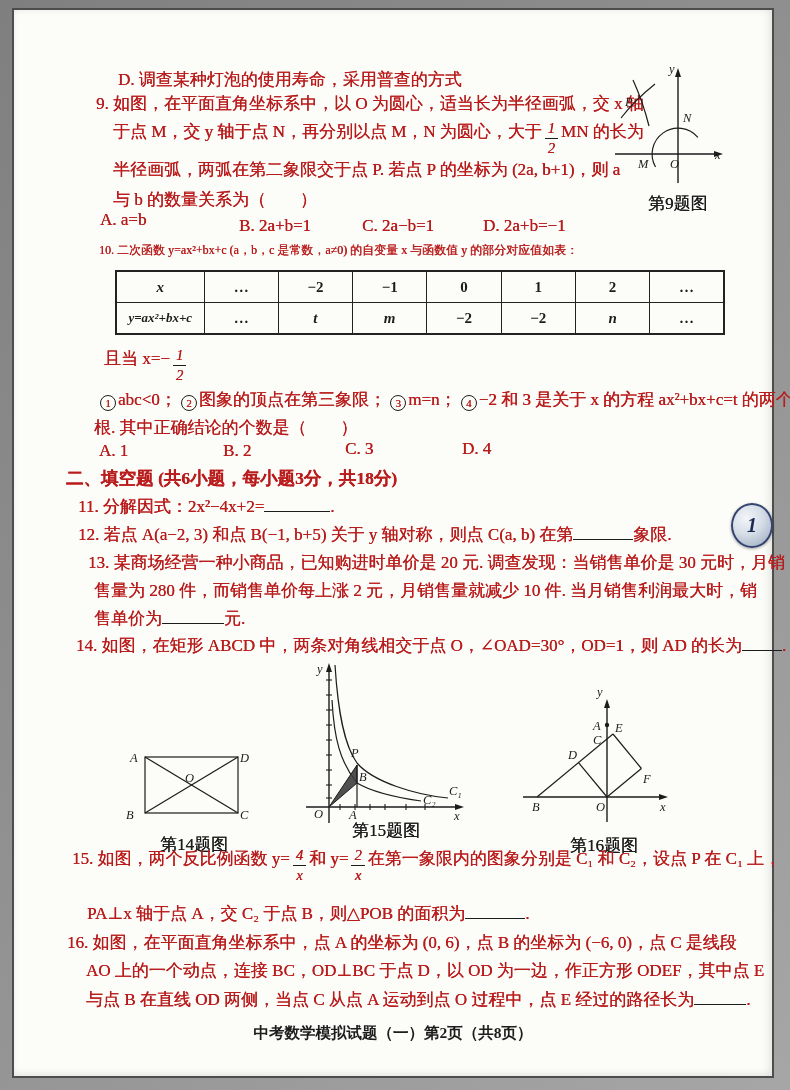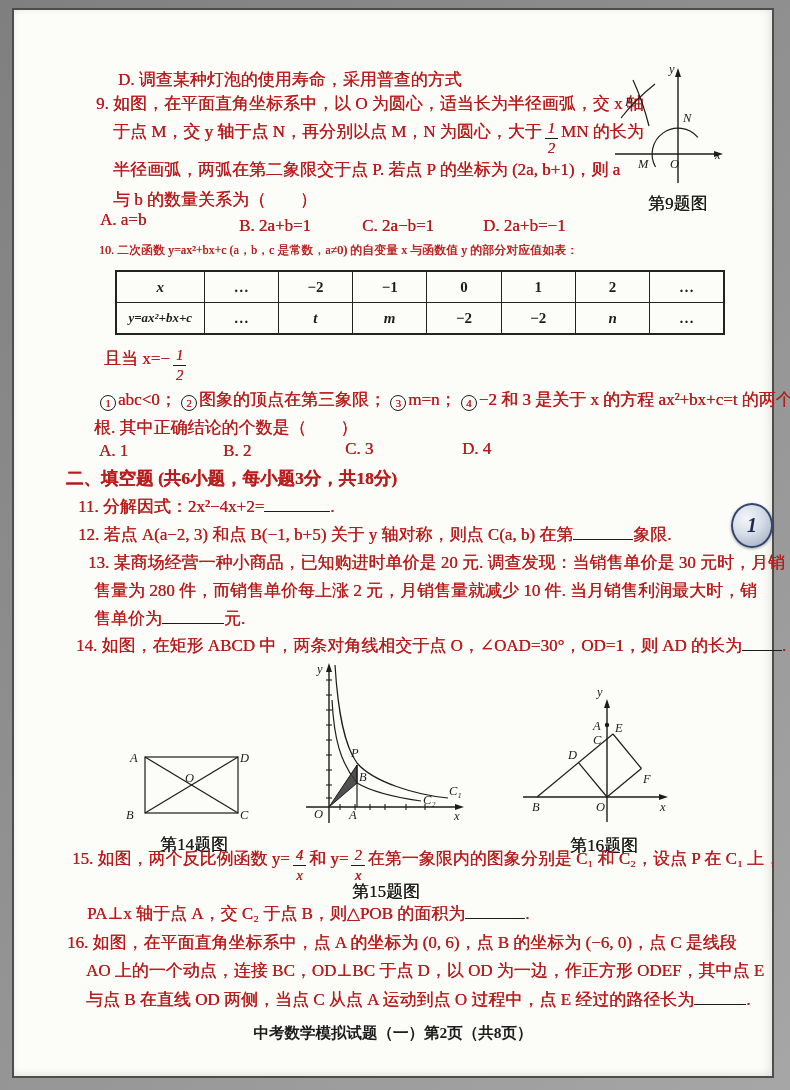--- a/index.html
+++ b/index.html
@@ -203,21 +203,21 @@
   <line class="thin" x1="69" y1="105" x2="69" y2="147"></line>
   <text class="vlab" x="29" y="13">y</text>
   <text class="vlab" x="166" y="160">x</text>
   <text class="vlab" x="26" y="158">O</text>
   <text class="vlab" x="61" y="159">A</text>
   <text class="vlab" x="63" y="97">P</text>
   <text class="vlab" x="71" y="121">B</text>
   <text class="vlab" x="161" y="135">C₁</text>
   <text class="vlab" x="135" y="144">C₂</text>
 </svg>
-<div class="cap" style="left:352px;top:880px">第15题图</div>
+<div class="cap" style="left:352px;top:819px">第15题图</div>
 
 <svg style="left:515px;top:680px" width="215" height="150" viewBox="0 0 215 150">
   <line class="axis" x1="92" y1="25" x2="92" y2="142"></line>
   <polygon points="92,19 89,28 95,28" fill="#1c1c1c"></polygon>
   <line class="axis" x1="8" y1="117" x2="149" y2="117"></line>
   <polygon points="153,117 144,114 144,120" fill="#1c1c1c"></polygon>
   <circle cx="92" cy="45" r="2.2" fill="#1c1c1c"></circle>
   <line class="thin" x1="22" y1="117" x2="98" y2="54"></line>
   <line class="thin" x1="92" y1="117" x2="63.5" y2="82.6"></line>
   <line class="thin" x1="98" y1="54" x2="126.4" y2="88.5"></line>

